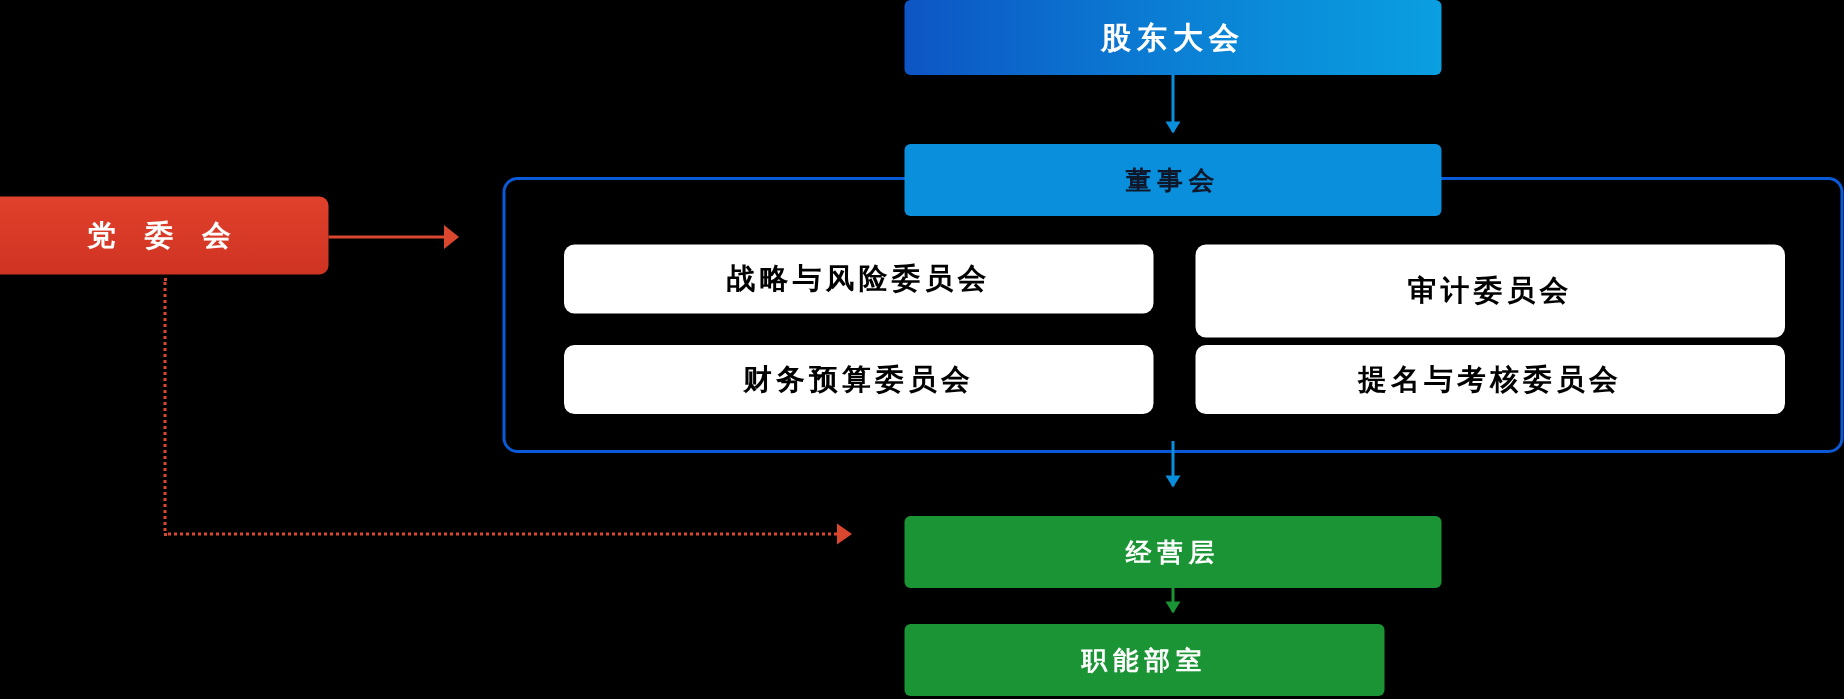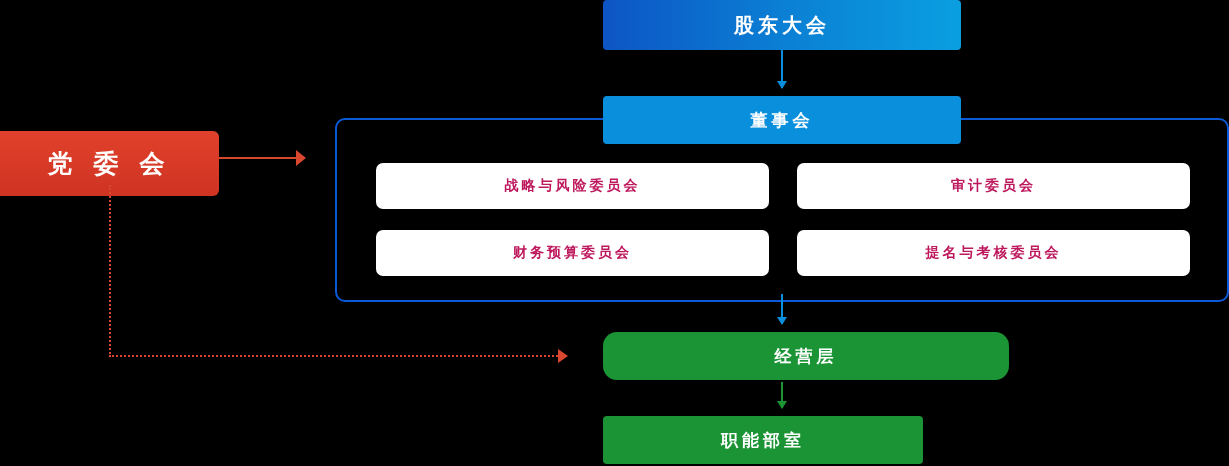--- a/index.html
+++ b/index.html
@@ -43,35 +43,35 @@
     border-radius: 4px;
   }
 
   
   .node-board {
     left: 603px;
     top: 96px;
     width: 358px;
     height: 48px;
     background: #0a8fdc;
-    color: #ffffff;
+    color: #0f172a;
     font-size: 17px;
     font-weight: bold;
     border-radius: 4px;
   }
 
   
   .node-party {
     left: 0px;
     top: 131px;
     width: 219px;
-    height: 65px;
+    height: 52px;
     background: linear-gradient(180deg, #e0412c 0%, #cf3322 100%);
     color: #ffffff;
-    font-size: 25px;
+    font-size: 19px;
     font-weight: bold;
     border-radius: 0 6px 6px 0;
     letter-spacing: 7px;
   }
 
   
   .committee-box {
     position: absolute;
     left: 335px;
     top: 118px;
@@ -84,39 +84,39 @@
 
   
   .card {
     position: absolute;
     box-sizing: border-box;
     background: #ffffff;
     border-radius: 7px;
     display: flex;
     align-items: center;
     justify-content: center;
-    color: #be185d;
-    font-size: 14px;
+    color: #000000;
+    font-size: 19px;
     font-weight: bold;
     letter-spacing: 3px;
   }
   .card-strategy { left: 376px; top: 163px; width: 393px; height: 46px; }
-  .card-audit    { left: 797px; top: 163px; width: 393px; height: 46px; }
+  .card-audit    { left: 797px; top: 163px; width: 393px; height: 62px; }
   .card-budget   { left: 376px; top: 230px; width: 393px; height: 46px; }
   .card-nomination { left: 797px; top: 230px; width: 393px; height: 46px; }
 
   
   .node-green {
     background: #1a9434;
     color: #ffffff;
     font-size: 17px;
     font-weight: bold;
     border-radius: 4px;
   }
-  .node-management { left: 603px; top: 332px; width: 406px; height: 48px; border-radius: 14px; }
+  .node-management { left: 603px; top: 344px; width: 358px; height: 48px; }
   .node-functional { left: 603px; top: 416px; width: 320px; height: 48px; }
 
   
   .v-arrow {
     position: absolute;
     width: 2px;
   }
   .v-arrow .line {
     position: absolute;
     left: 0; top: 0;

